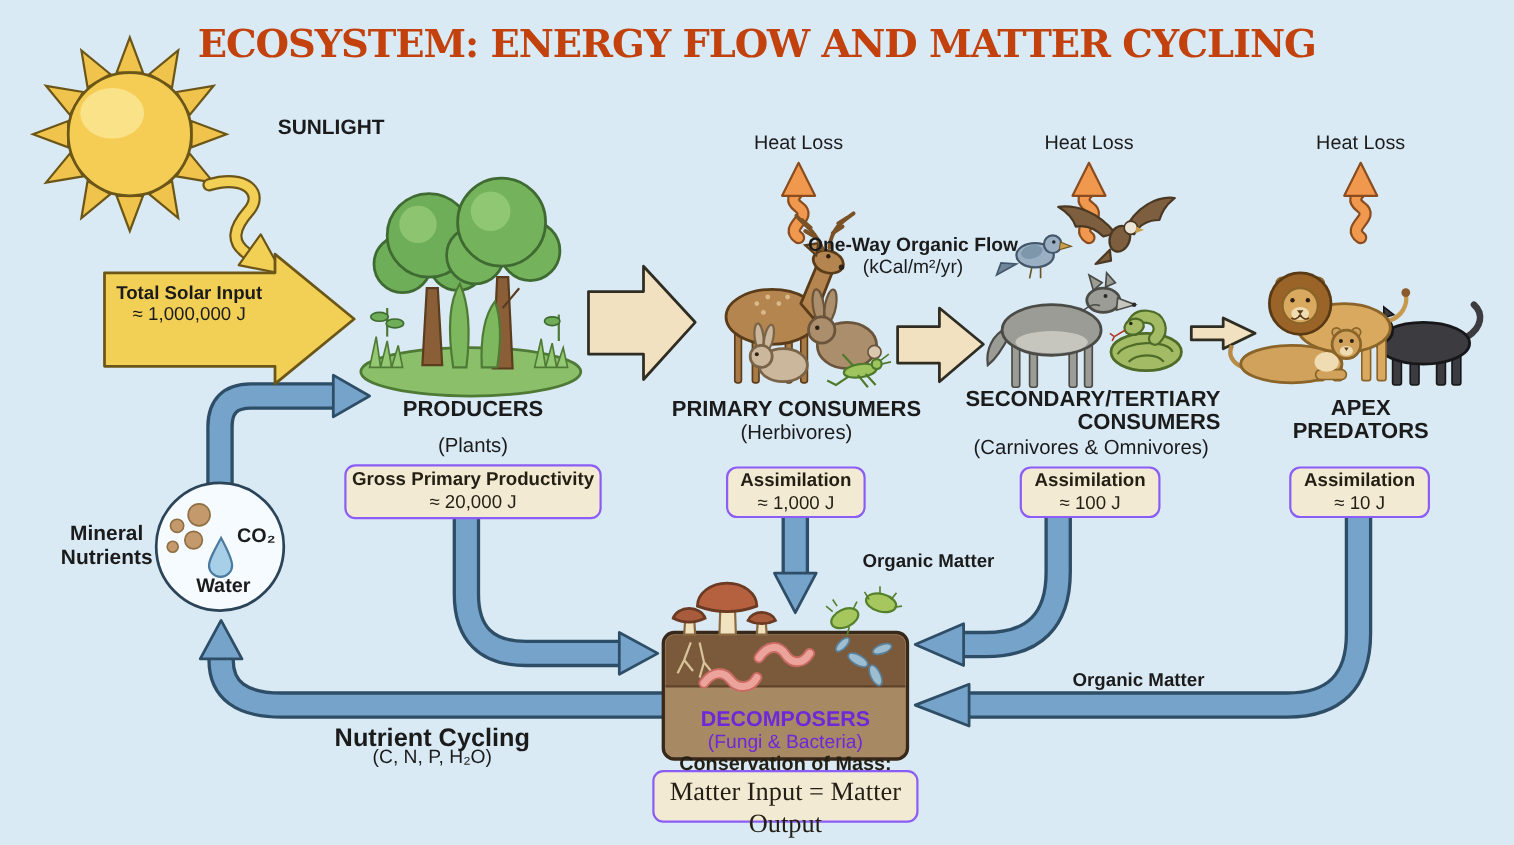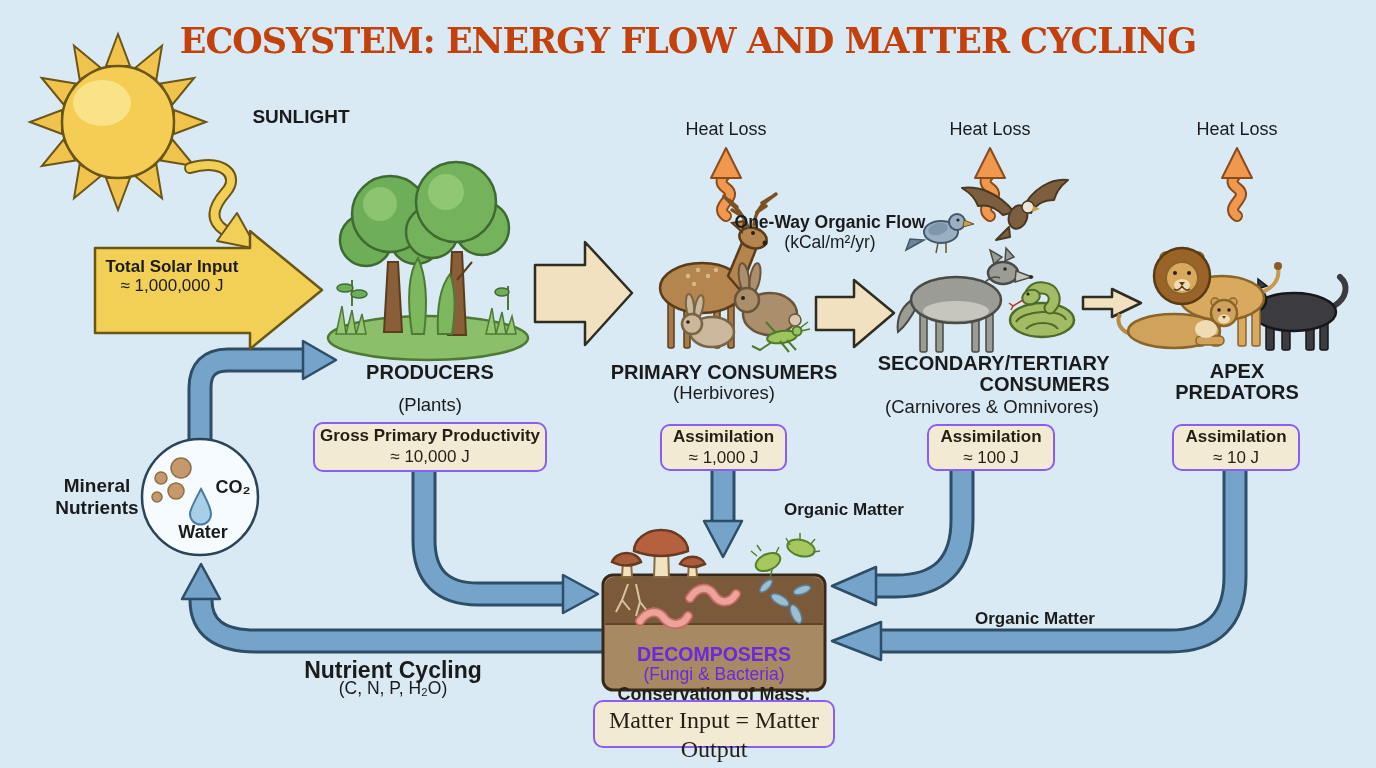--- a/index.html
+++ b/index.html
@@ -379,21 +379,21 @@
 <div class="lbl b" style="left:724px;top:361px;font-size:20px;">PRIMARY CONSUMERS</div>
 <div class="lbl" style="left:724px;top:383px;font-size:18.5px;">(Herbivores)</div>
 
 <div class="lbl b wrap" style="left:992px;top:353px;font-size:20px;width:235px;line-height:1.05;text-align:right;">SECONDARY/TERTIARY CONSUMERS</div>
 <div class="lbl" style="left:992px;top:397px;font-size:18.5px;">(Carnivores &amp; Omnivores)</div>
 
 <div class="lbl b wrap" style="left:1237px;top:361px;font-size:20px;width:125px;line-height:1.05;">APEX PREDATORS</div>
 
 <div class="ebox" style="left:313px;top:422px;width:234px;height:50px;">
   <div class="t">Gross Primary Productivity</div>
-  <div class="v">≈ 10,000 J</div>
+  <div class="v">≈ 20,000 J</div>
 </div>
 <div class="ebox" style="left:660px;top:424px;width:127px;height:47px;">
   <div class="t">Assimilation</div>
   <div class="v">≈ 1,000 J</div>
 </div>
 <div class="ebox" style="left:927px;top:424px;width:128px;height:47px;">
   <div class="t">Assimilation</div>
   <div class="v">≈ 100 J</div>
 </div>
 <div class="ebox" style="left:1172px;top:424px;width:128px;height:47px;">

